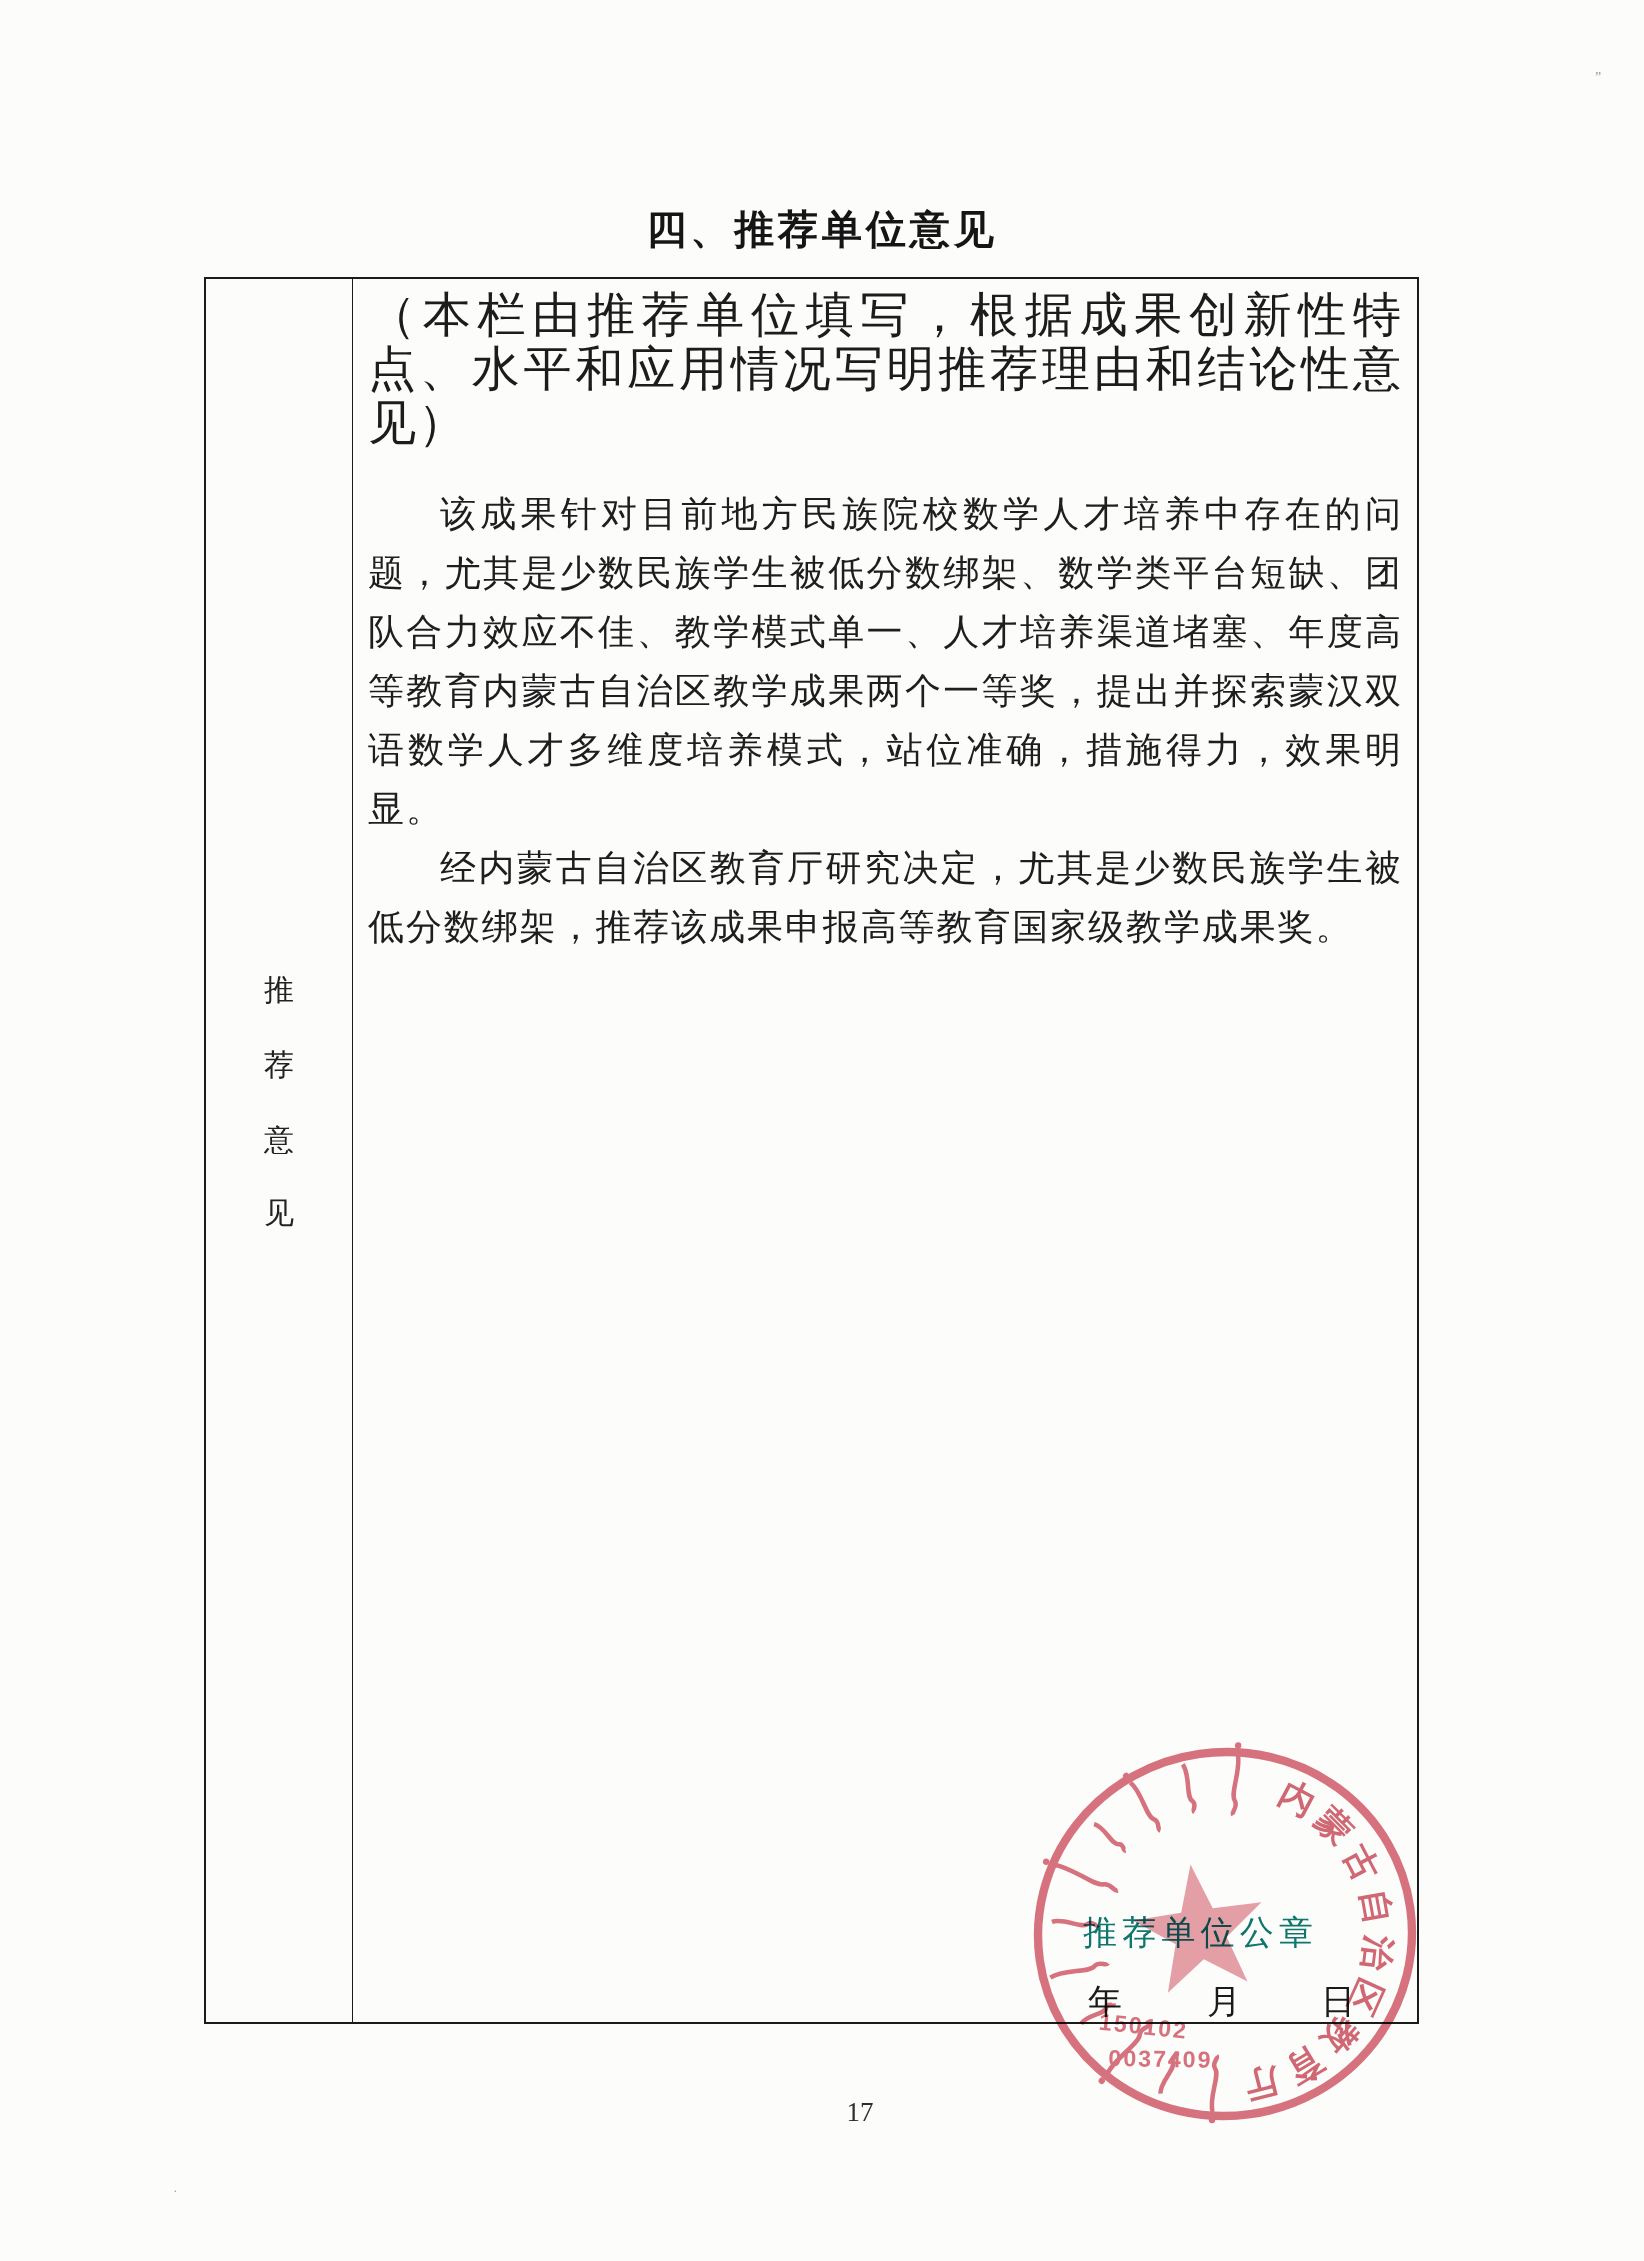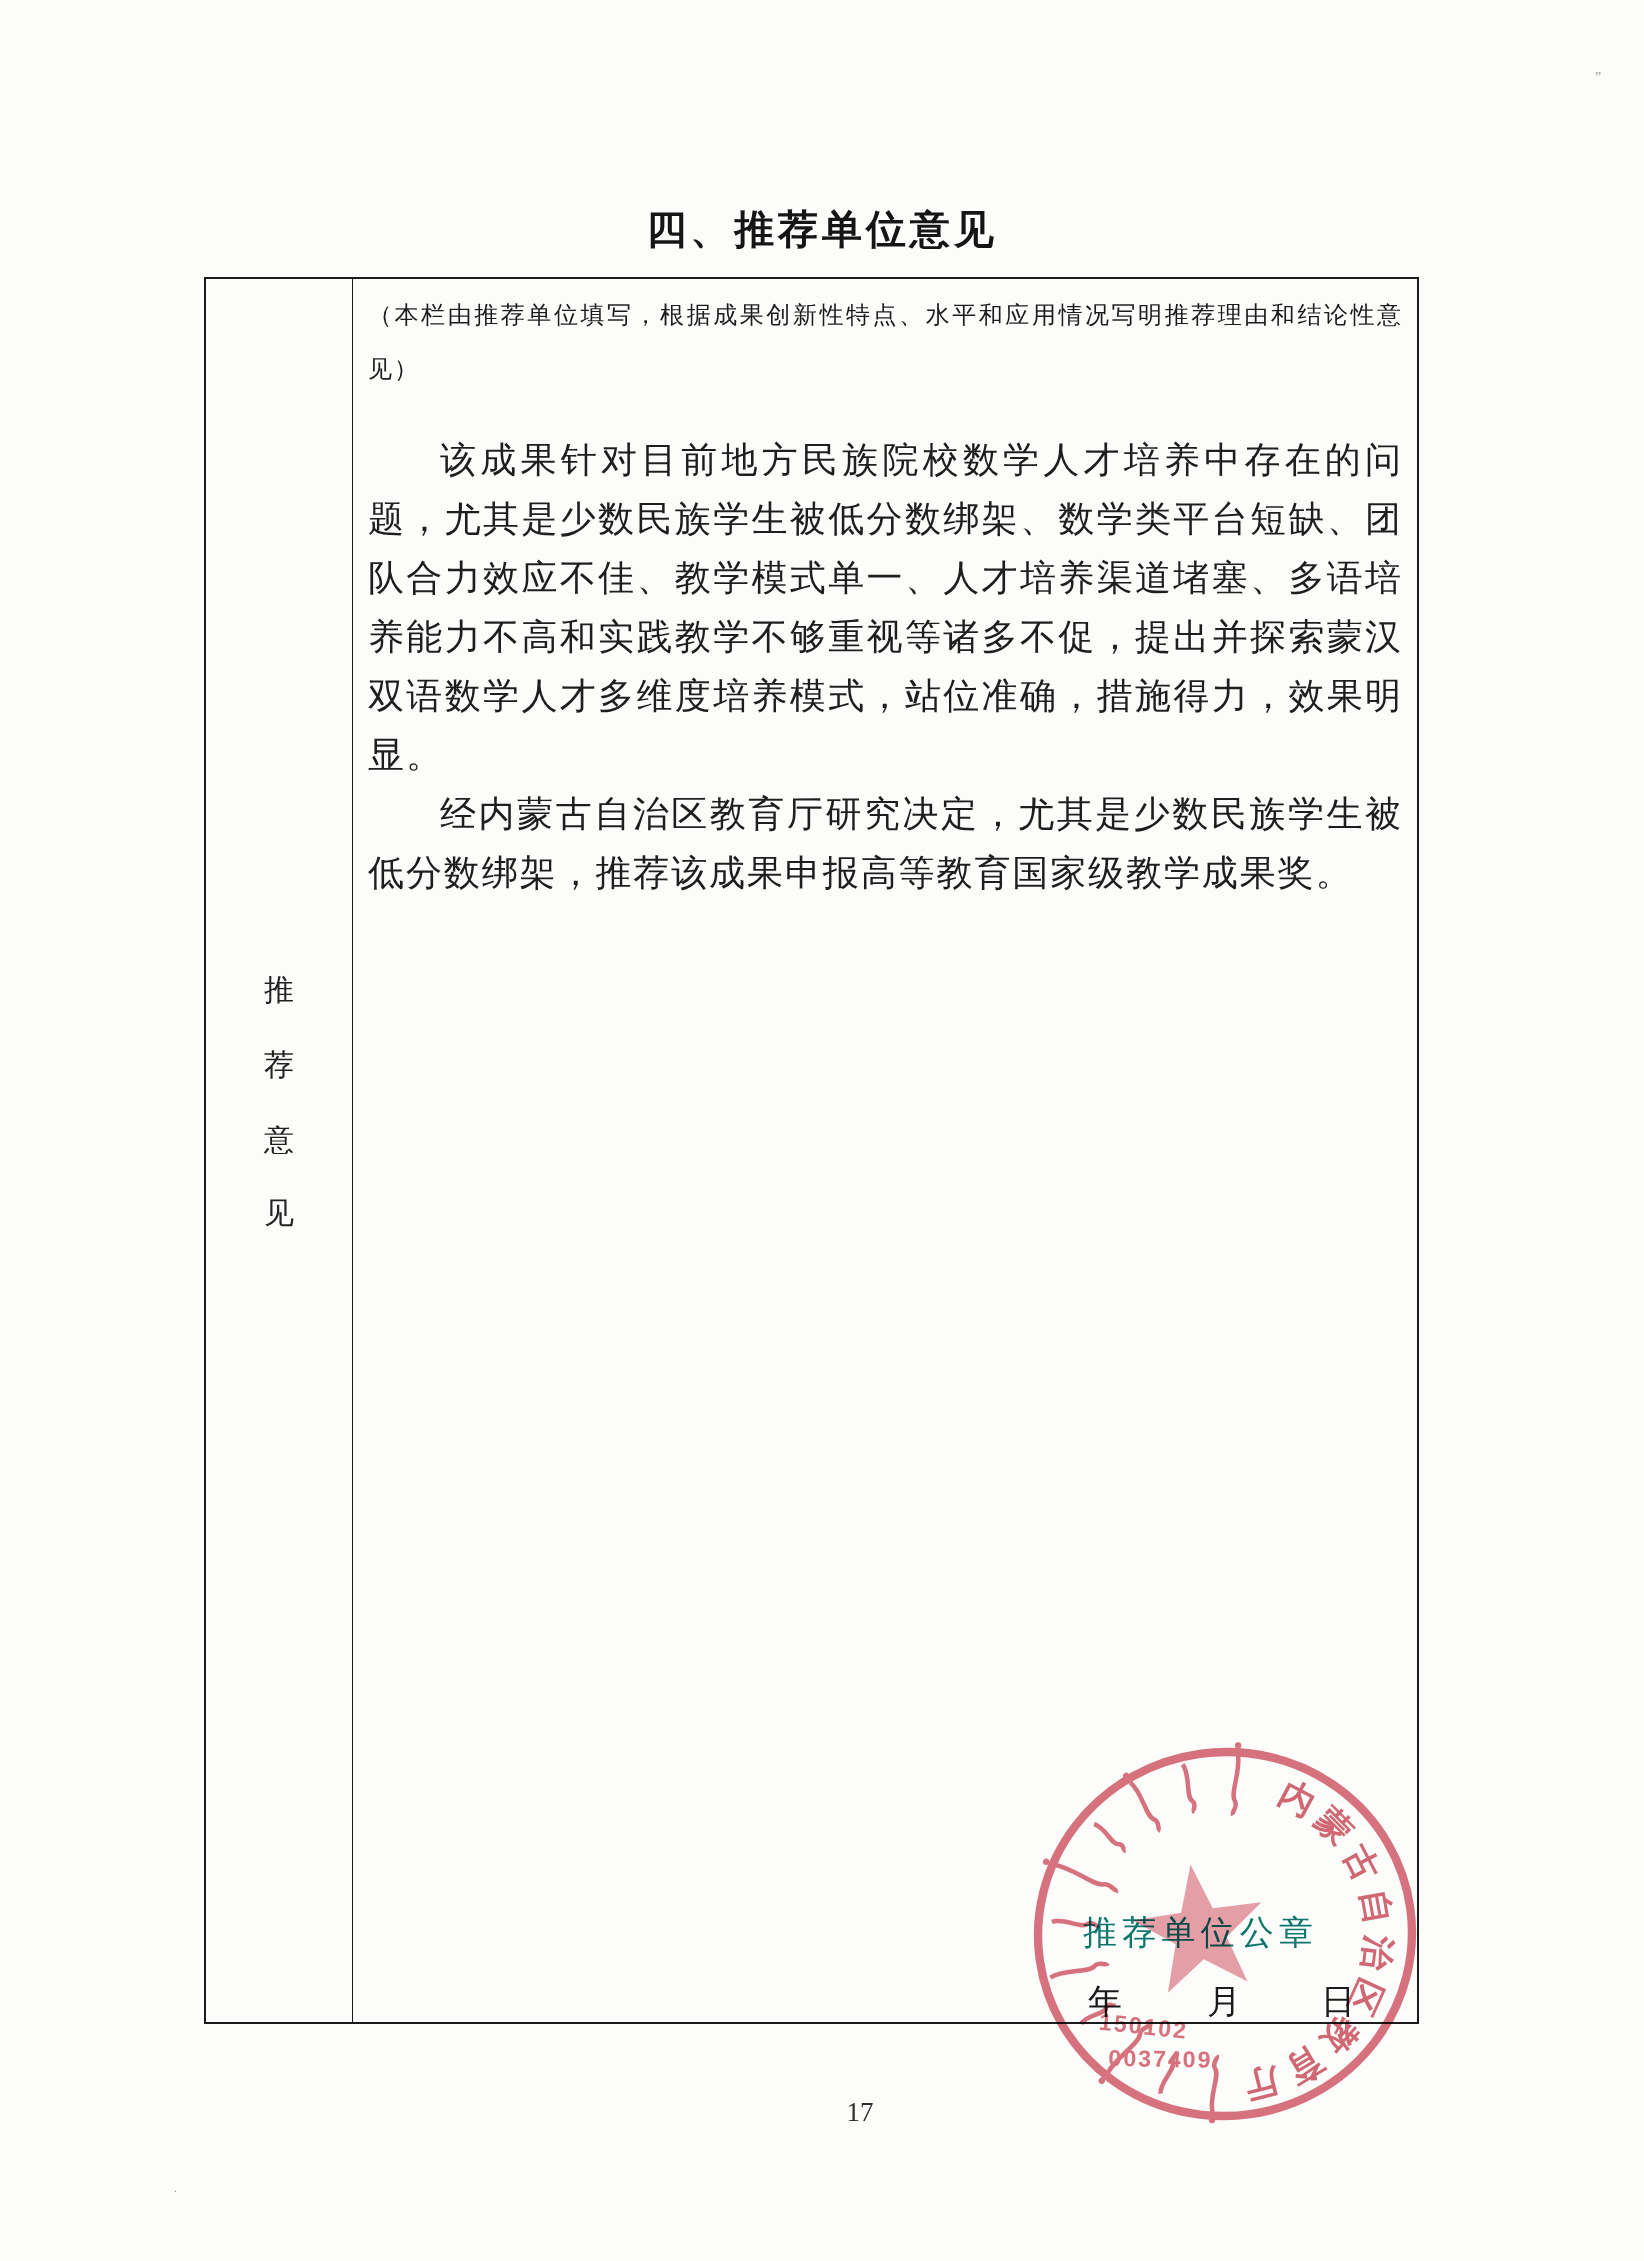--- a/index.html
+++ b/index.html
@@ -33,21 +33,21 @@
     position:absolute;left:0;width:146px;text-align:center;
     font-size:30px;color:#222;
   }
   .vchar.c0{top:691px}.vchar.c1{top:766px}.vchar.c2{top:841px}.vchar.c3{top:914px}
   .col-main{
     position:absolute;left:148px;top:0;right:0;bottom:0;
     padding:9px 14px;
     box-sizing:border-box;
   }
   .fill-note{
-    font-size:24px;line-height:54px;letter-spacing:1.9px;
+    font-size:48px;line-height:54px;letter-spacing:1.9px;
     text-align:justify;text-justify:inter-character;
     margin:0;
   }
   .body-text{margin-top:35px;}
   .body-text p{
     margin:0;
     font-size:36px;line-height:59px;letter-spacing:1.9px;
     text-indent:2em;
     text-align:justify;text-justify:inter-character;
     color:#1e1e1e;
@@ -93,21 +93,21 @@
     <div class="col-left">
       <div class="vchar c0">推</div>
       <div class="vchar c1">荐</div>
       <div class="vchar c2">意</div>
       <div class="vchar c3">见</div>
     </div>
 
     <div class="col-main">
       <p class="fill-note">（本栏由推荐单位填写，根据成果创新性特点、水平和应用情况写明推荐理由和结论性意见）</p>
       <div class="body-text">
-        <p>该成果针对目前地方民族院校数学人才培养中存在的问题，尤其是少数民族学生被低分数绑架、数学类平台短缺、团队合力效应不佳、教学模式单一、人才培养渠道堵塞、多语培养能力不高和实践教学不够重视等诸多不促，提出并探索蒙汉双语数学人才多维度培养模式，站位准确，措施得力，效果明显。</p>
+        <p>该成果针对目前地方民族院校数学人才培养中存在的问题，尤其是少数民族学生被低分数绑架、数学类平台短缺、团队合力效应不佳、教学模式单一、人才培养渠道堵塞、年度高等教育内蒙古自治区教学成果两个一等奖，提出并探索蒙汉双语数学人才多维度培养模式，站位准确，措施得力，效果明显。</p>
         <p>经内蒙古自治区教育厅研究决定，尤其是少数民族学生被低分数绑架，推荐该成果申报高等教育国家级教学成果奖。</p>
       </div>
     </div>
   </div>
 
   <div class="seal-caption">推荐单位公章</div>
 
   <div class="date-line">
     <span class="y">年</span>
     <span class="m">月</span>

